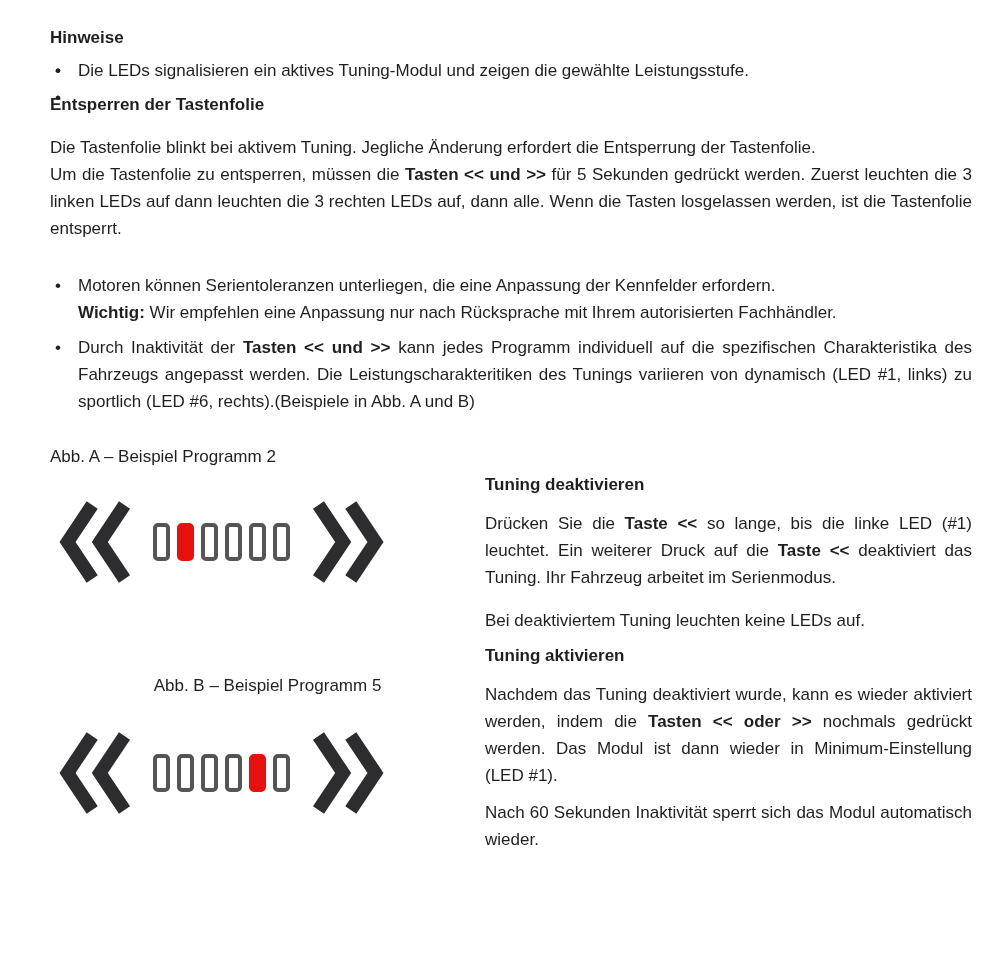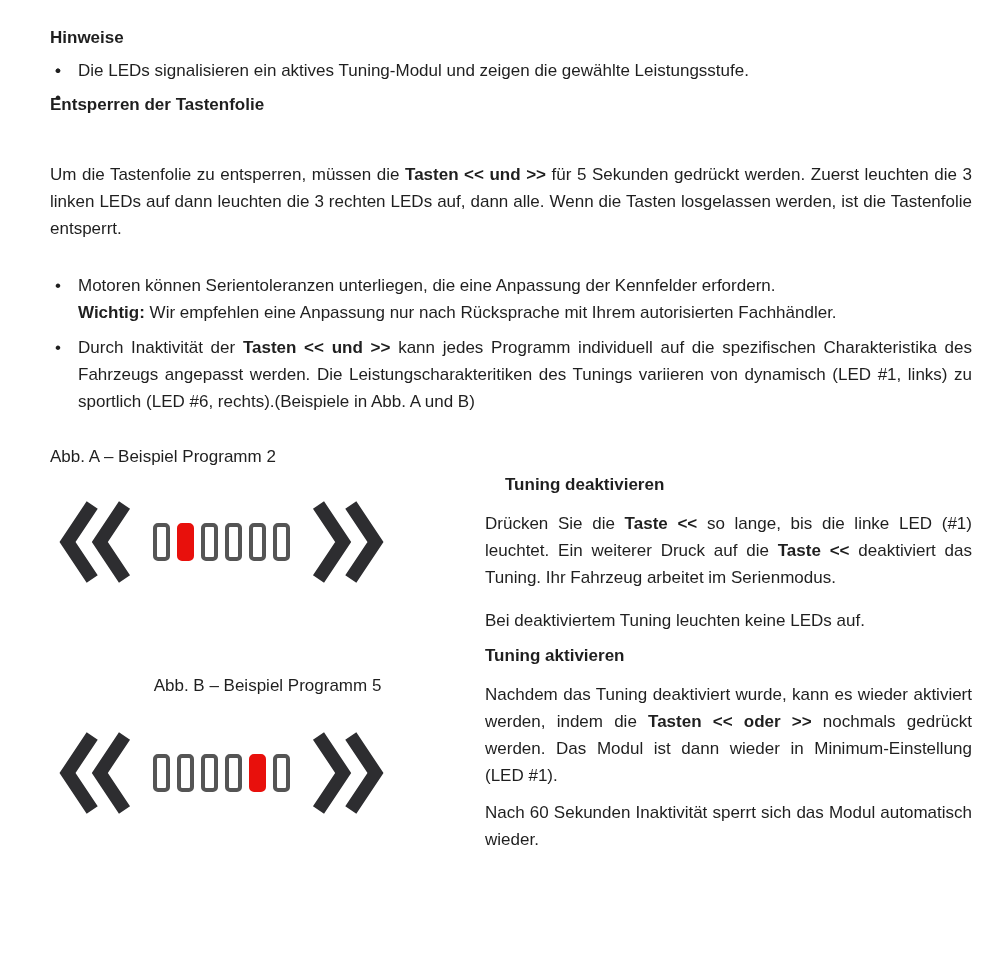--- a/index.html
+++ b/index.html
@@ -44,21 +44,21 @@
   .led-panel.panel-b{margin-top:30px;}
   .chev{width:76px;height:86px;flex:0 0 auto;}
   .chev polyline{fill:none;stroke:var(--chevron);stroke-width:14;stroke-linejoin:miter;}
   .led-strip{display:flex;gap:7px;margin:0 19px;}
   .led{
     display:inline-block;width:17px;height:38px;
     border:4px solid var(--led-outline);border-radius:5px;background:#fff;
   }
   .led.on{background:var(--led-active);border-color:var(--led-active);}
 
-  .col-right h3.h-first{margin-top:0;margin-left:20px;}
+  .col-right h3.h-first{margin-top:0;}
   .col-right p.p-body{margin-top:12px;}
   .col-right p.p-note{margin-top:16px;}
   .col-right h3.h-second{margin-top:8px;}
   .col-right p.p-last{margin-top:10px;}
 </style>
 </head>
 <body>
 
 <div class="doc">
 
@@ -74,21 +74,21 @@
       </li>
       <li>
         <span class="marker">•</span>
       </li>
     </ul>
   </section>
 
   <section class="sec-entsperren">
     <h3>Entsperren der Tastenfolie</h3>
     <p class="just">
-      <br>
+      <span>Die Tastenfolie blinkt bei aktivem Tuning. Jegliche Änderung erfordert die Entsperrung der Tastenfolie.</span><br>
       <span>Um die Tastenfolie zu entsperren, müssen die </span><b>Tasten &lt;&lt; und &gt;&gt;</b><span> für 5 Sekunden gedrückt werden. Zuerst leuchten die 3 linken LEDs auf dann leuchten die 3 rechten LEDs auf, dann alle. Wenn die Tasten losgelassen werden, ist die Tastenfolie entsperrt.</span>
     </p>
   </section>
 
   <section class="sec-anpassung">
     <ul class="bullets spaced">
       <li>
         <span class="marker">•</span>
         <span>Motoren können Serientoleranzen unterliegen, die eine Anpassung der Kennfelder erfordern.</span><br>
         <b>Wichtig:</b><span> Wir empfehlen eine Anpassung nur nach Rücksprache mit Ihrem autorisierten Fachhändler.</span>

